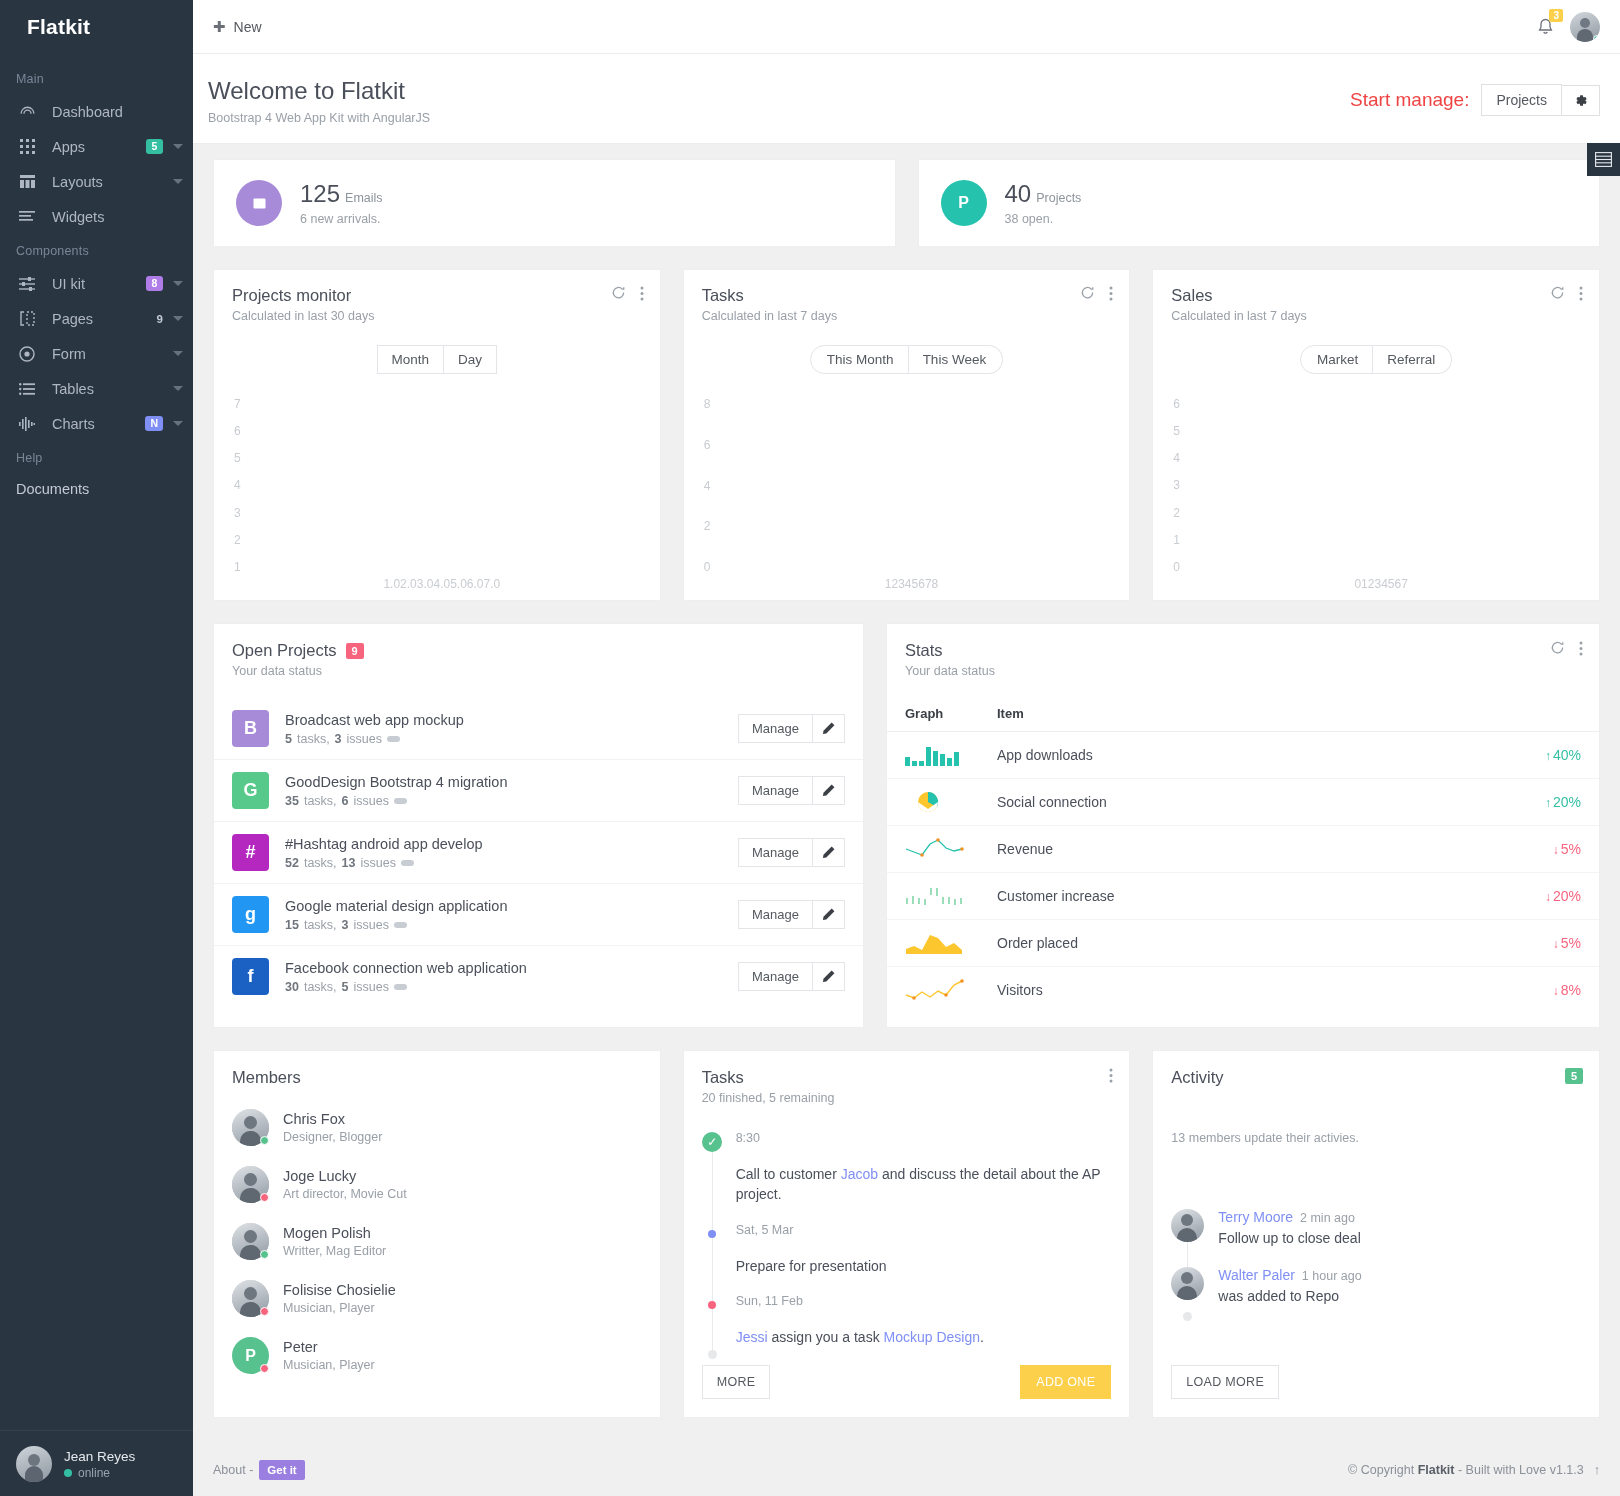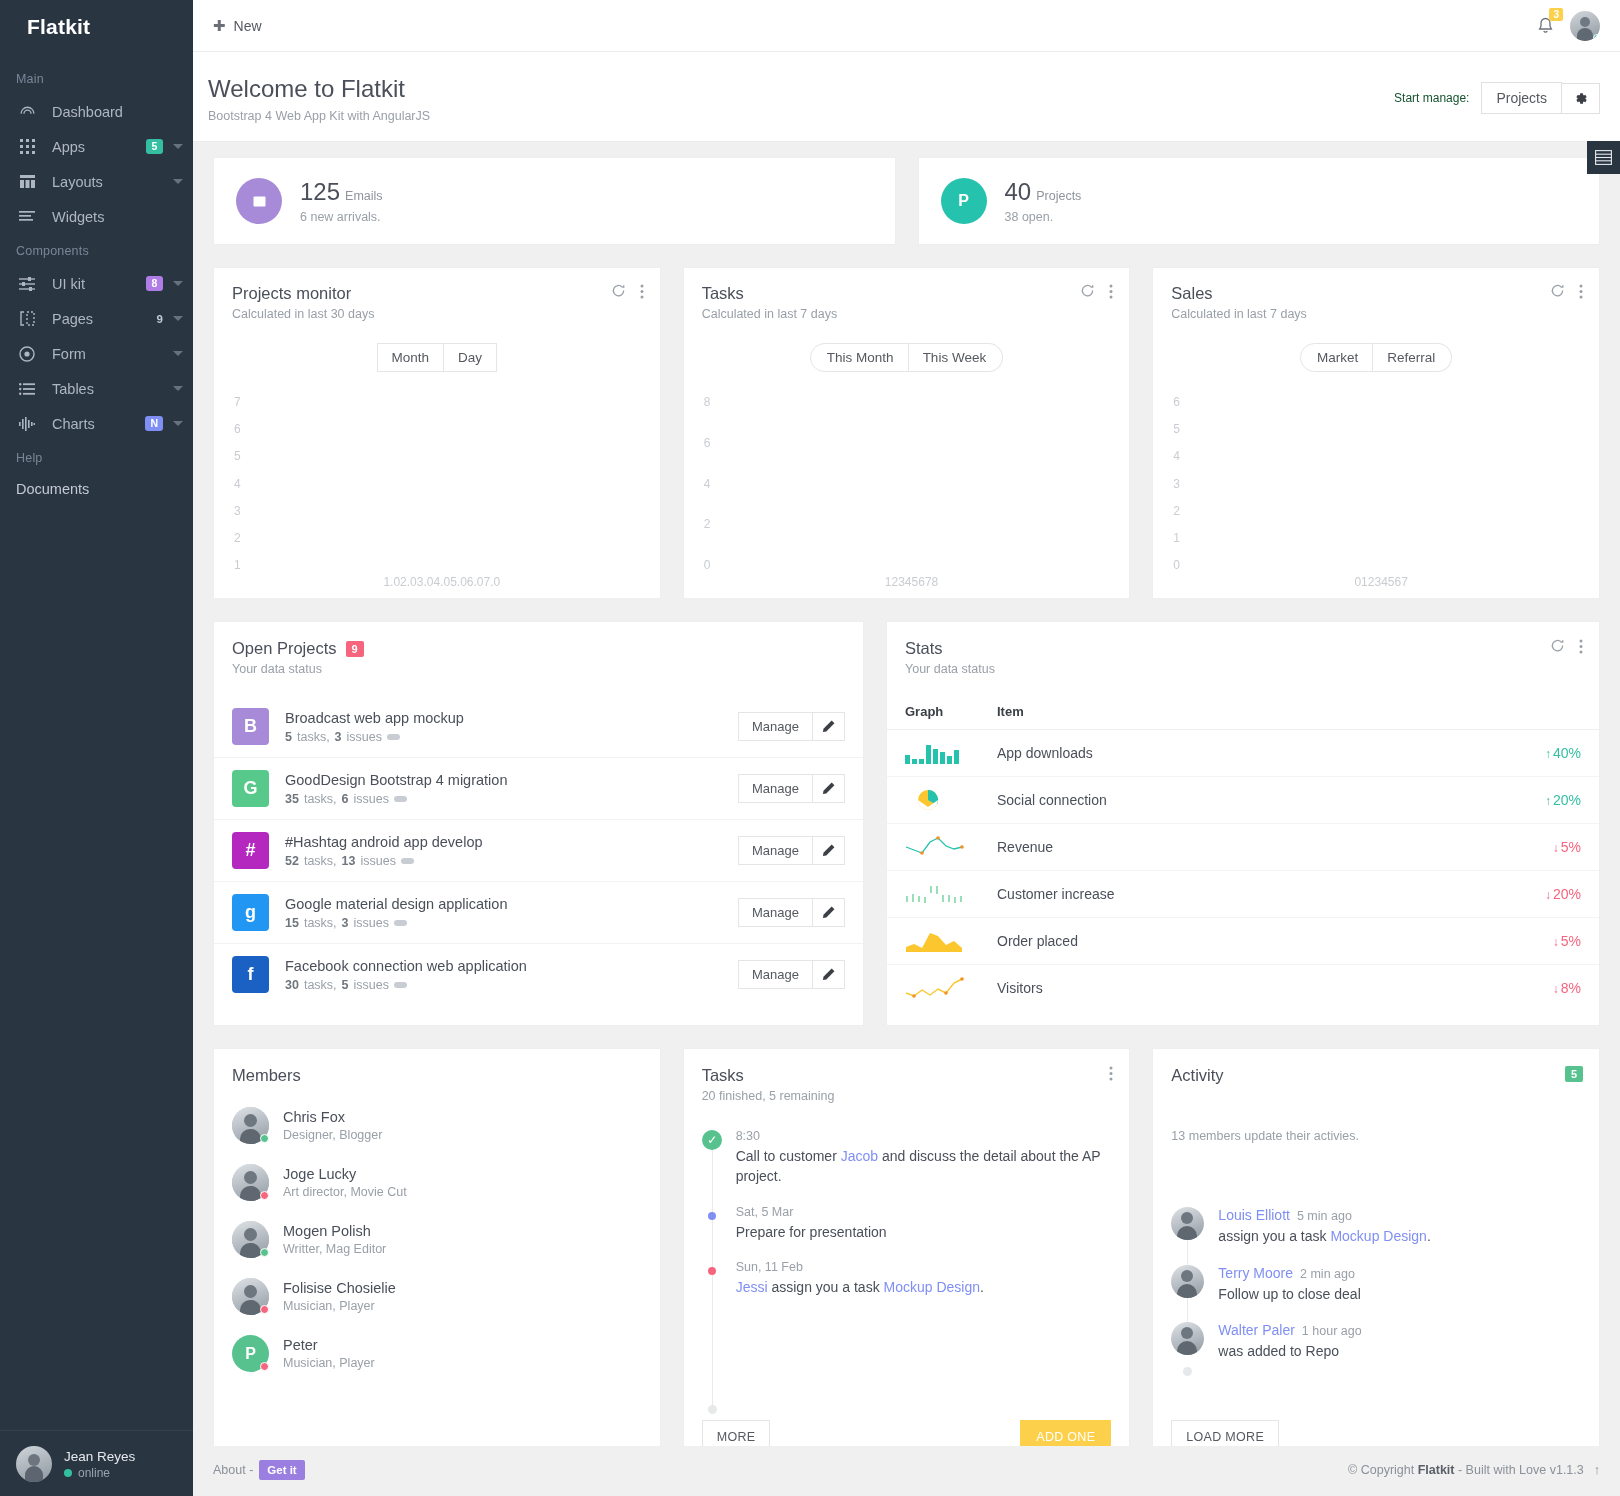--- a/index.html
+++ b/index.html
@@ -108,21 +108,21 @@
     border-radius:50%; background:#34bfa3; border:1.5px solid #fff; z-index:3;
   }
 
   .pagehead {
     background: #fff; padding: 22px 20px 18px 15px; display: flex; align-items: flex-start;
     border-bottom: 1px solid #ececec; position: relative;
   }
   .page-title { font-size: 24px; font-weight: normal; color: #4a4f5a; line-height: 1.25; }
   .page-sub { font-size: 12.5px; color: #9aa0a8; margin-top: 5px; }
   .pagehead-right { margin-left: auto; display: flex; align-items: center; padding-top: 8px; }
-  .startmanage-label { font-size: 12px; color: #14532d; margin-right: 12px; }
+  .startmanage-label { font-size: 19px; color: #ef4444; margin-right: 12px; }
   .projects-select {
     border: 1px solid #e0e0e0; background: #fff; font-size: 14px; color: #55595f;
     padding: 7px 14px; cursor: pointer;
   }
   .gear-btn {
     border: 1px solid #e0e0e0; border-left: none; background: #fff;
     padding: 7px 11px; cursor: pointer; color: #4a4f5a; display:flex; align-items:center;
   }
   .panel-toggle {
     position: absolute; right: 0; top: 100%; width: 33px; height: 33px;
@@ -261,21 +261,21 @@
     width: 1px; background: #e8eaec;
   }
   .tl-item { position: relative; margin-bottom: 18px; }
   .tl-marker { position: absolute; left: -34px; top: 1px; width: 21px; display: flex; justify-content: center; }
   .tl-check {
     width: 20px; height: 20px; border-radius: 50%; background: #58c28f; color: #fff;
     font-size: 12px; display: flex; align-items: center; justify-content: center; line-height:1;
   }
   .tl-dot { width: 8px; height: 8px; border-radius: 50%; margin-top: 6px; }
   .tl-time { font-size: 12.5px; color: #9aa0a8; }
-  .tl-text { font-size: 14px; color: #4a4f5a; line-height: 1.45; margin-top: 3px; }
+  .tl-text { font-size: 14px; color: #4a4f5a; line-height: 1.45; margin-top: 19px; }
   a.lnk { color: #7f8ff4; text-decoration: none; }
   .tl-end { position: absolute; left: 6px; bottom: 6px; width: 9px; height: 9px; border-radius: 50%; background: #e6e8ea; }
   .task-footer { display: flex; align-items: center; margin-top: auto; }
   .btn-more {
     border: 1px solid #e3e5e8; background: #fff; font-size: 12.5px; color: #55595f;
     padding: 9px 14px; cursor: pointer; letter-spacing: .3px;
   }
   .btn-addone {
     margin-left: auto; background: #fcd04b; color: #fff; border: none;
     font-size: 12.5px; padding: 10px 16px; cursor: pointer; letter-spacing: .3px;
@@ -1046,27 +1046,20 @@
 
       <div class="card actcard">
         <div class="card-title">Activity</div>
         <div class="card-sub">13 members update their activies.</div>
         <div class="act-badge">5</div>
 
         <div class="act-list">
           <div class="act-item">
             <div class="act-av"></div>
             <div>
-              <div class="act-head"><a class="lnk" href="#">Louis Elliott</a><span class="act-when">5 min ago</span></div>
-              <div class="act-text"><span>assign you a task </span><a class="lnk" href="#">Mockup Design</a><span>.</span></div>
-            </div>
-          </div>
-          <div class="act-item">
-            <div class="act-av"></div>
-            <div>
               <div class="act-head"><a class="lnk" href="#">Terry Moore</a><span class="act-when">2 min ago</span></div>
               <div class="act-text">Follow up to close deal</div>
             </div>
           </div>
           <div class="act-item">
             <div class="act-av"></div>
             <div>
               <div class="act-head"><a class="lnk" href="#">Walter Paler</a><span class="act-when">1 hour ago</span></div>
               <div class="act-text">was added to Repo</div>
             </div>

